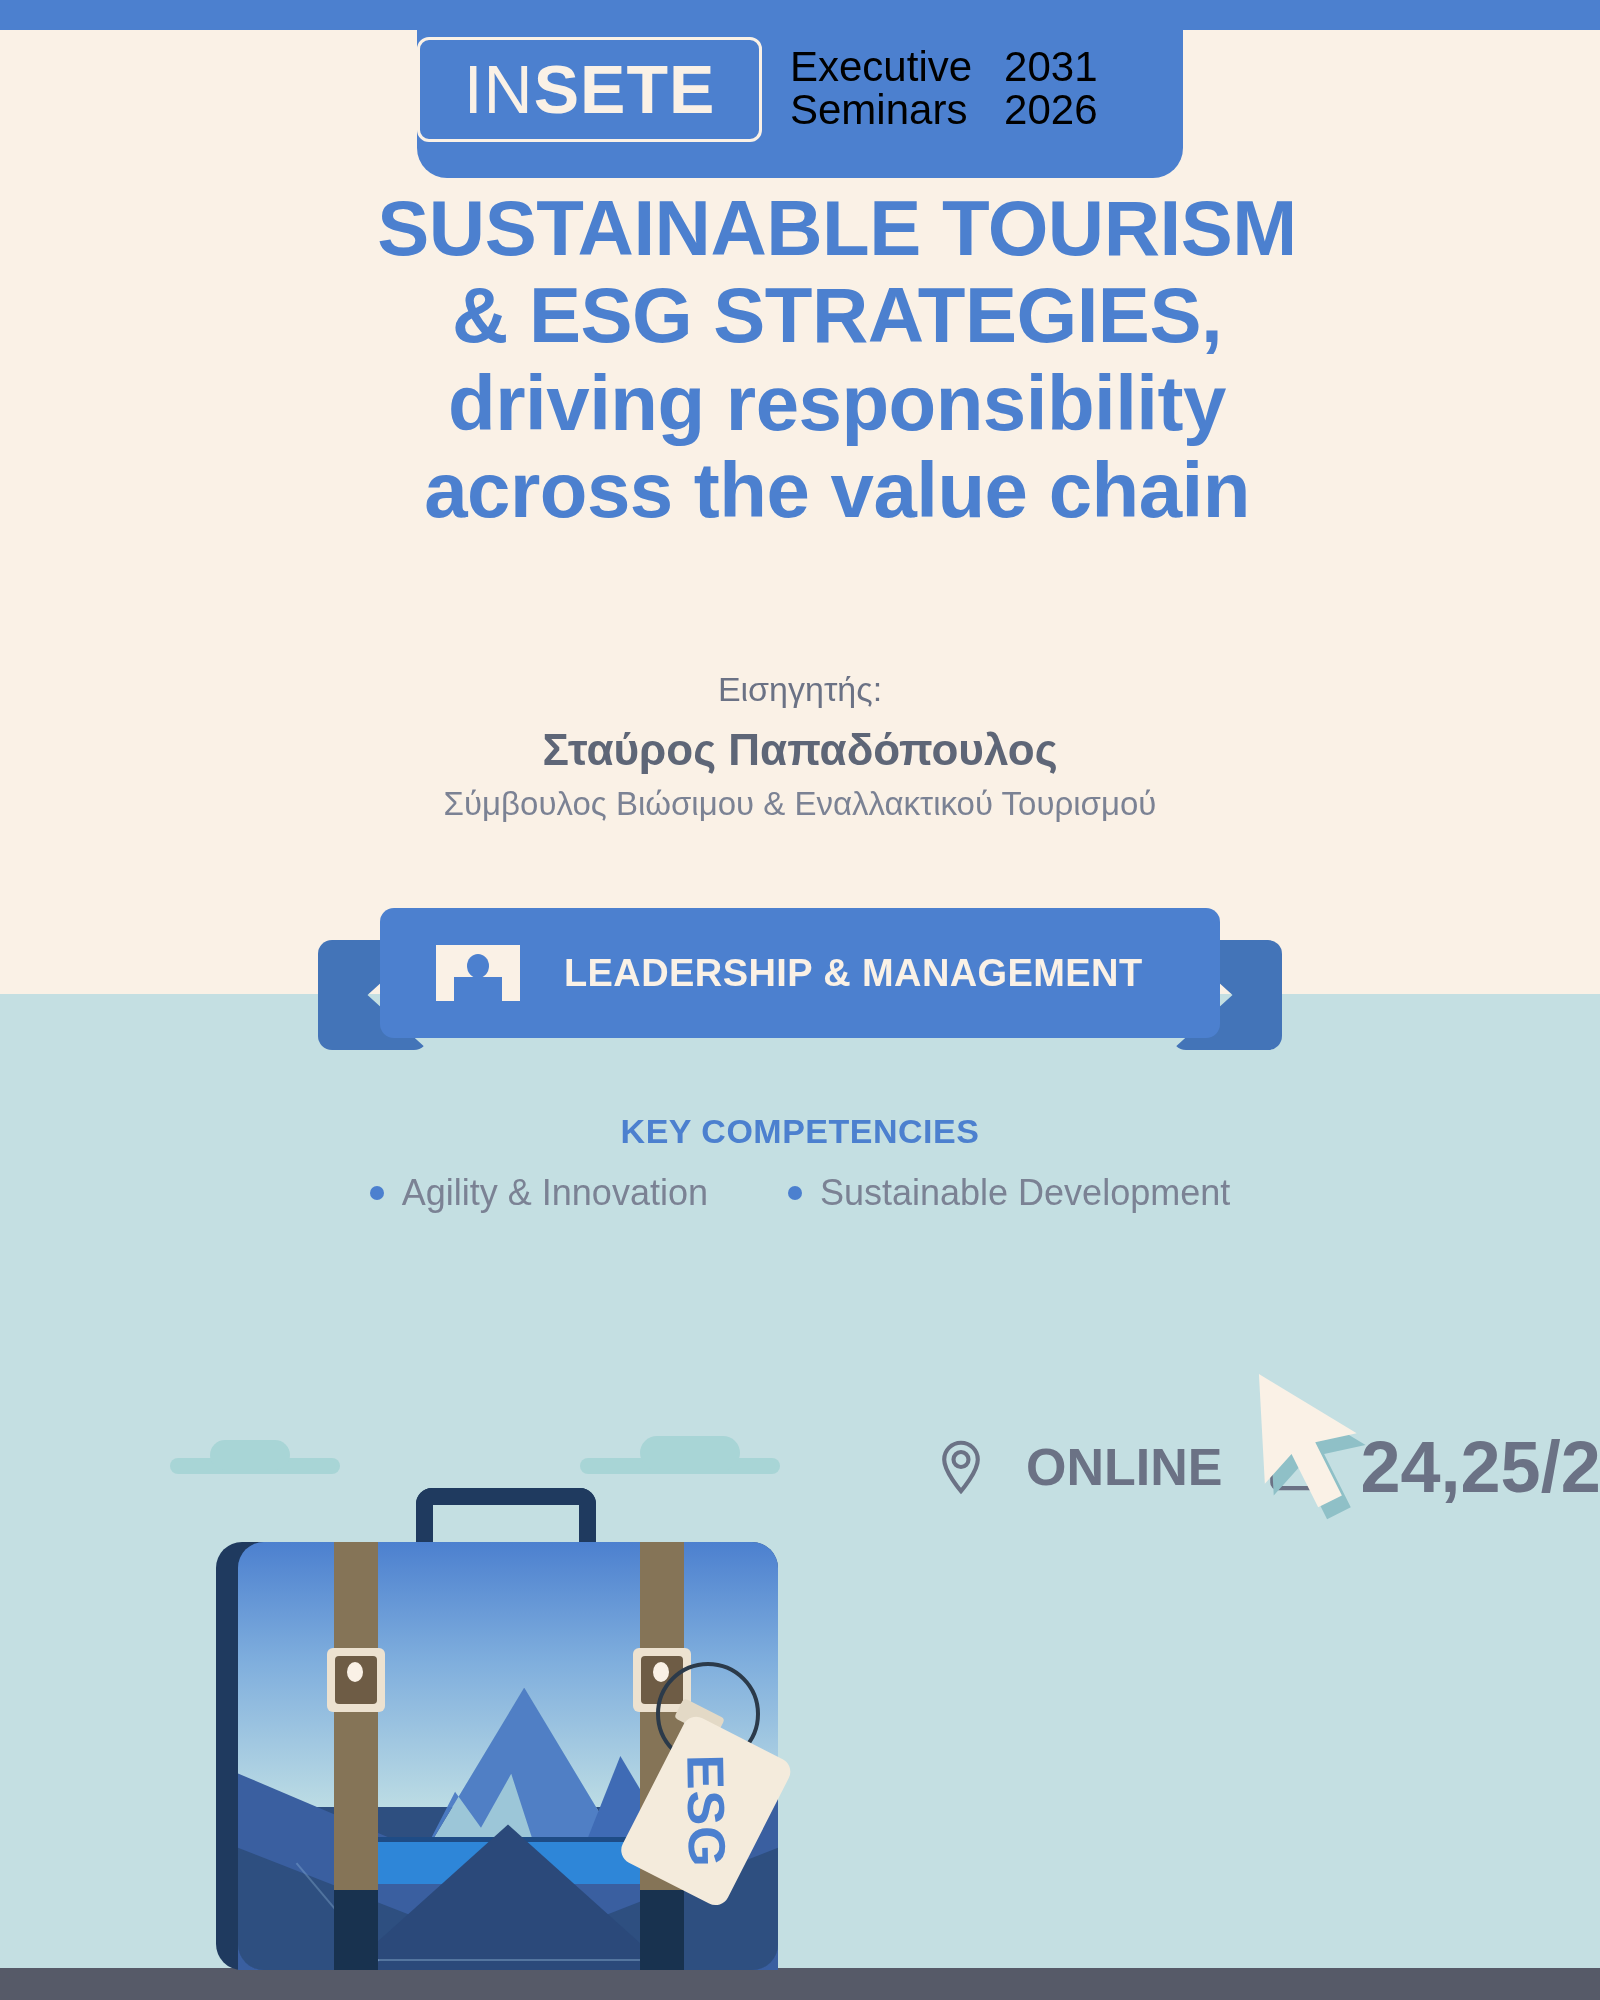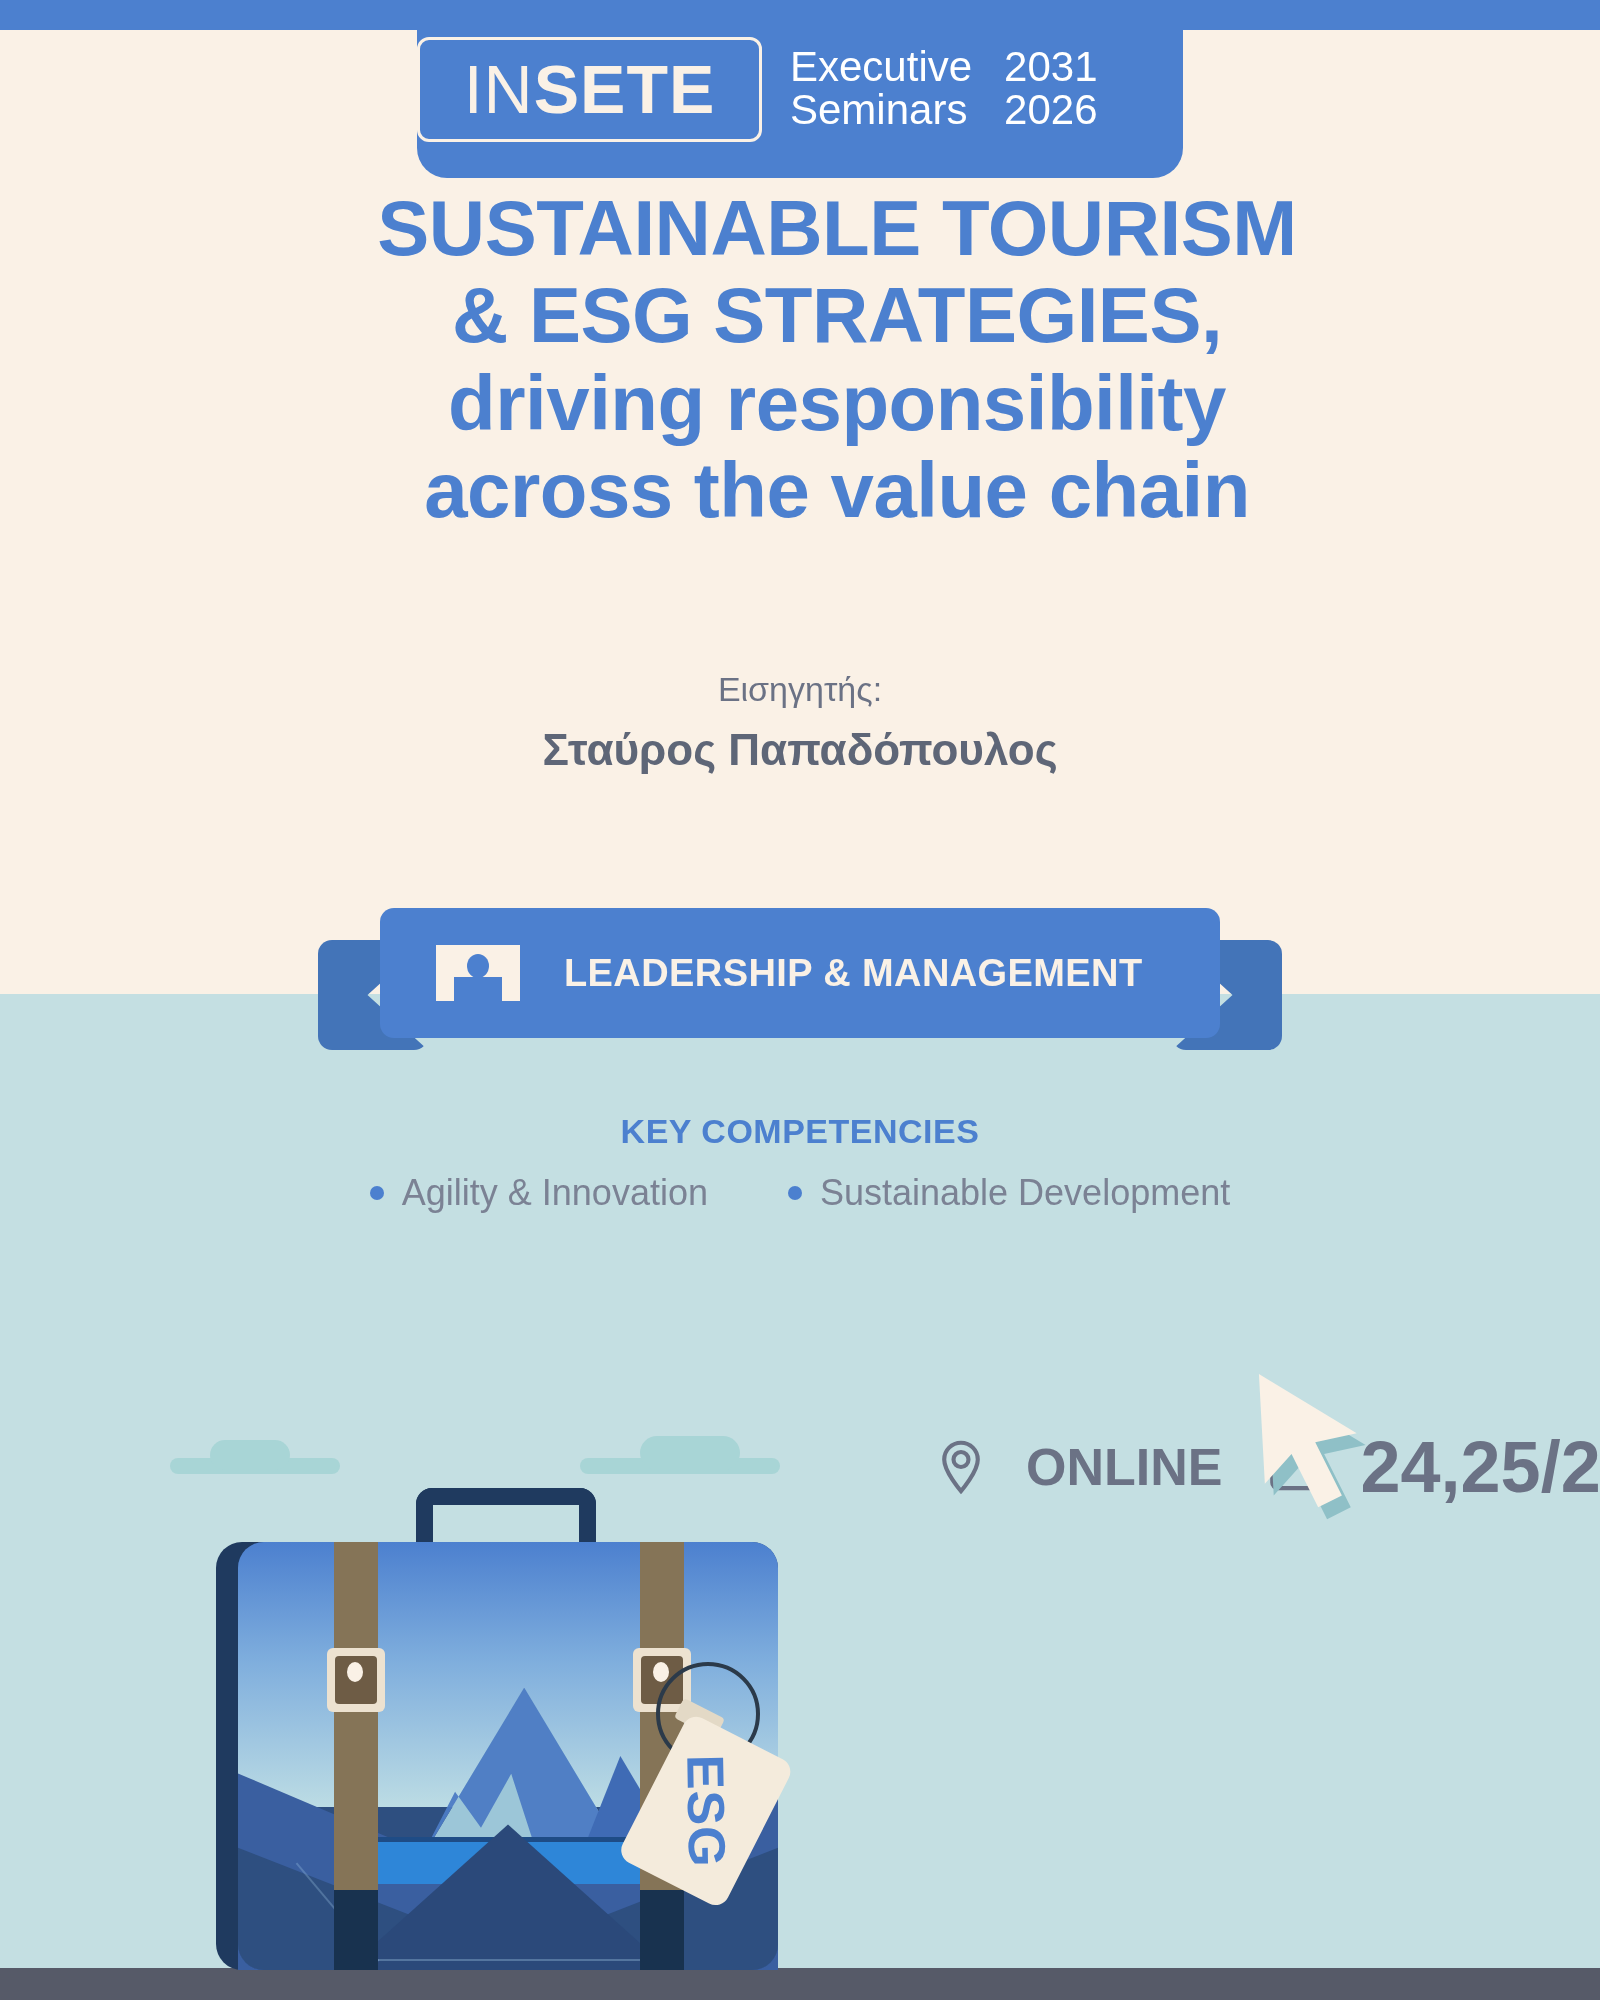--- a/index.html
+++ b/index.html
@@ -31,21 +31,21 @@
     box-sizing:border-box;
   }
   .logo-text{
     font-size:68px;letter-spacing:1px;color:#FAF1E6;
     font-family:"Liberation Sans", sans-serif;
     line-height:1;white-space:nowrap;
   }
   .logo-text .light{font-weight:300;}
   .logo-text .bold{font-weight:700;}
   .header-right{
-    margin-left:28px;display:flex;align-items:center;gap:32px;color:#ffffff;
+    margin-left:28px;display:flex;align-items:center;gap:32px;color:#000000;
   }
   .hdr-lines{display:flex;flex-direction:column;line-height:1.02;}
   .hdr-lines span{font-size:42px;font-weight:300;letter-spacing:0px;}
   .hdr-years{display:flex;flex-direction:column;line-height:1.02;}
   .hdr-years span{font-size:42px;font-weight:300;}
 
   
   .title{
     position:absolute;left:0;top:185px;width:1600px;
     text-align:center;color:#4C80CF;
@@ -282,20 +282,21 @@
   <div class="title">
     <span class="l1">SUSTAINABLE TOURISM</span>
     <span class="l2">&amp; ESG STRATEGIES,</span>
     <span class="l3">driving responsibility</span>
     <span class="l4">across the value chain</span>
   </div>
 
   <div class="speaker">
     <span class="label">Εισηγητής:</span>
     <span class="name">Σταύρος Παπαδόπουλος</span>
+    <span class="role">Σύμβουλος Βιώσιμου &amp; Εναλλακτικού Τουρισμού</span>
   </div>
 
   <div class="ribbon">
     <div class="ribbon-tail left"></div>
     <div class="ribbon-tail right"></div>
     <div class="ribbon-body">
       <div class="ribbon-icon">
         <div class="head"></div>
         <div class="body"></div>
       </div>

